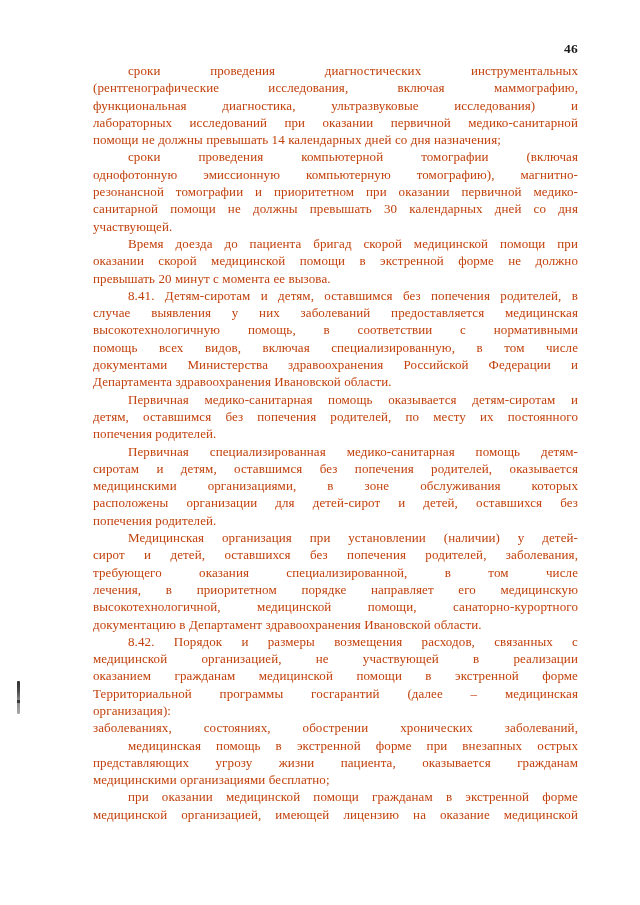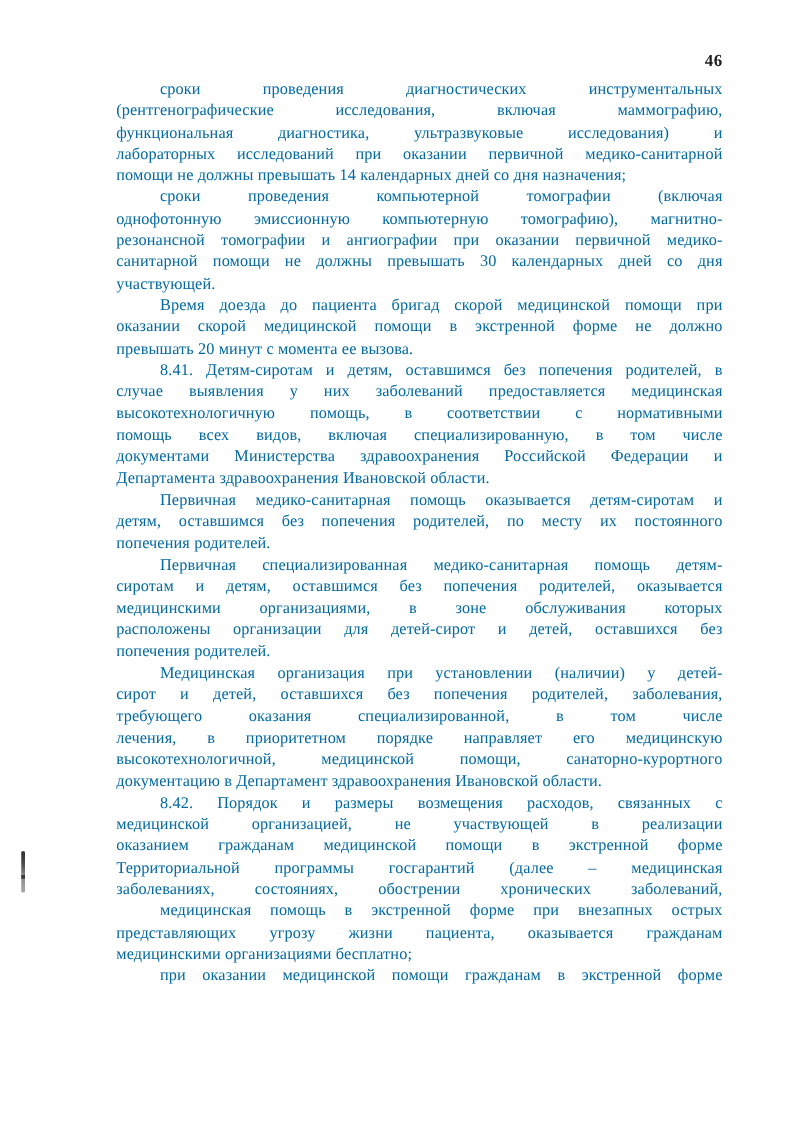--- a/index.html
+++ b/index.html
@@ -26,21 +26,21 @@
     color: #1b1b1b;
   }
   .text-block {
     position: absolute;
     top: 62px;
     left: 93px;
     width: 485px;
     font-size: 13px;
     line-height: 17.3px;
     letter-spacing: 0.1px;
-    color: #0369a1;
+    color: #c2410c;
   }
   .paragraph { margin: 0; padding: 0; }
   .line {
     text-align: justify;
     text-align-last: justify;
     white-space: normal;
     overflow: hidden;
     height: 17.3px;
   }
   .line.first { text-indent: 35px; }
@@ -74,21 +74,21 @@
       <div class="paragraph">
         <div class="line first">сроки проведения диагностических инструментальных</div>
         <div class="line">(рентгенографические исследования, включая маммографию,</div>
         <div class="line">функциональная диагностика, ультразвуковые исследования) и</div>
         <div class="line">лабораторных исследований при оказании первичной медико-санитарной</div>
         <div class="line last">помощи не должны превышать 14 календарных дней со дня назначения;</div>
       </div>
       <div class="paragraph">
         <div class="line first">сроки проведения компьютерной томографии (включая</div>
         <div class="line">однофотонную эмиссионную компьютерную томографию), магнитно-</div>
-        <div class="line">резонансной томографии и ангиографии при оказании первичной медико-</div>
+        <div class="line">резонансной томографии и приоритетном при оказании первичной медико-</div>
         <div class="line">санитарной помощи не должны превышать 30 календарных дней со дня</div>
         <div class="line last">участвующей.</div>
       </div>
       <div class="paragraph">
         <div class="line first">Время доезда до пациента бригад скорой медицинской помощи при</div>
         <div class="line">оказании скорой медицинской помощи в экстренной форме не должно</div>
         <div class="line last">превышать 20 минут с момента ее вызова.</div>
       </div>
       <div class="paragraph">
         <div class="line first">8.41. Детям-сиротам и детям, оставшимся без попечения родителей, в</div>
@@ -116,26 +116,28 @@
         <div class="line">требующего оказания специализированной, в том числе</div>
         <div class="line">лечения, в приоритетном порядке направляет его медицинскую</div>
         <div class="line">высокотехнологичной, медицинской помощи, санаторно-курортного</div>
         <div class="line last">документацию в Департамент здравоохранения Ивановской области.</div>
       </div>
       <div class="paragraph">
         <div class="line first">8.42. Порядок и размеры возмещения расходов, связанных с</div>
         <div class="line">медицинской организацией, не участвующей в реализации</div>
         <div class="line">оказанием гражданам медицинской помощи в экстренной форме</div>
         <div class="line">Территориальной программы госгарантий (далее – медицинская</div>
+        <div class="line last">организация):</div>
       </div>
       <div class="paragraph">
         <div class="line">заболеваниях, состояниях, обострении хронических заболеваний,</div>
         <div class="line first">медицинская помощь в экстренной форме при внезапных острых</div>
         <div class="line">представляющих угрозу жизни пациента, оказывается гражданам</div>
         <div class="line last">медицинскими организациями бесплатно;</div>
       </div>
       <div class="paragraph">
         <div class="line first">при оказании медицинской помощи гражданам в экстренной форме</div>
+        <div class="line">медицинской организацией, имеющей лицензию на оказание медицинской</div>
       </div>
     </div>
 
   <div class="scan-artifact"></div>
 </div>
 
 </body></html>

